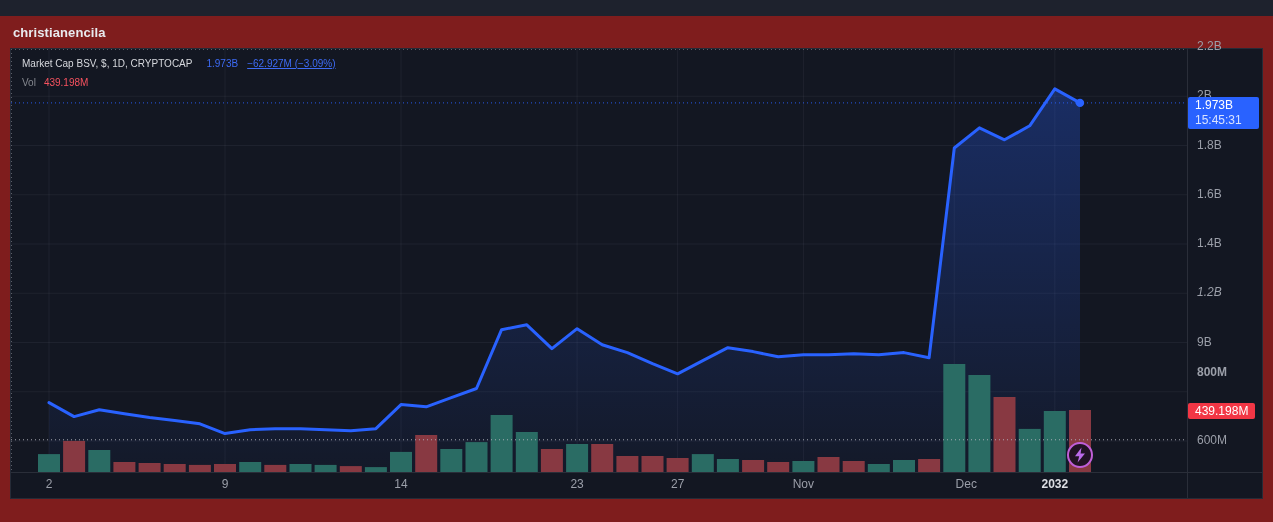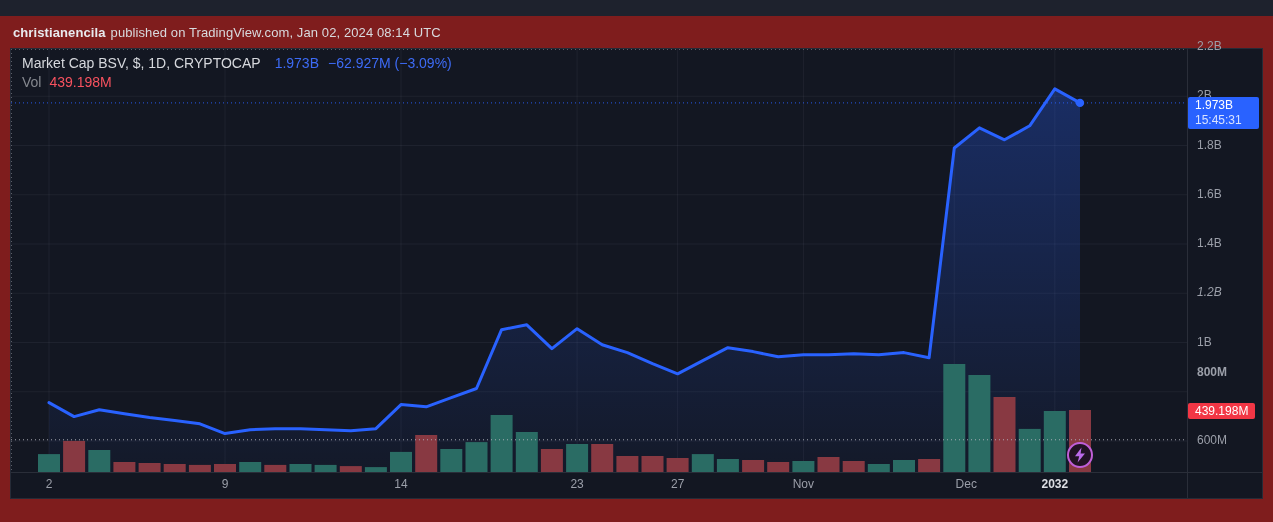--- a/index.html
+++ b/index.html
@@ -8,25 +8,25 @@
   .page{position:relative;width:1273px;height:522px;background:#7f1d1d;margin-top:16px;}
   
   .pub-strip{position:absolute;left:0;top:0;width:100%;height:32px;display:flex;align-items:center;
              padding-left:13px;box-sizing:border-box;color:#d8dade;font-size:13px;letter-spacing:.1px;}
   .pub-strip .user{font-weight:700;color:#e8eaee;margin-right:5px;}
   
   .chart-container{position:absolute;left:10px;top:32px;width:1253px;height:451px;background:#131722;
                    border:1px solid #262b37;box-sizing:border-box;overflow:visible;}
   .chart-svg{position:absolute;left:0;top:0;width:1251px;height:449px;display:block;}
   
-  .legend{position:absolute;left:11px;top:5px;z-index:3;font-size:14px;line-height:19px;white-space:nowrap;}
+  .legend{position:absolute;left:11px;top:5px;z-index:3;font-size:10px;line-height:19px;white-space:nowrap;}
   .legend .row{display:flex;align-items:baseline;}
   .legend .title{color:#d6d8dd;}
   .legend .val{color:#3d6bf5;margin-left:14px;}
-  .legend .chg{color:#3d6bf5;margin-left:9px;}
+  .legend .chg{color:#3d6bf5;margin-left:9px;text-decoration:underline;}
   .legend .vol-lbl{color:#85888f;}
   .legend .vol-val{color:#f7525f;margin-left:8px;}
   
   .price-axis{position:absolute;left:1176px;top:0;width:77px;height:423px;z-index:1;}
   .ytick{position:absolute;left:10px;height:15px;line-height:15px;font-size:12px;color:#9b9fa9;}
   
   .time-axis{position:absolute;left:0;top:423px;width:1176px;height:27px;z-index:1;}
   .xtick{position:absolute;top:5px;height:15px;line-height:15px;font-size:12px;color:#9b9fa9;
          transform:translateX(-50%);white-space:nowrap;}
   .xtick.em{color:#dcdee3;font-weight:700;}
@@ -43,21 +43,20 @@
           padding-left:12px;box-sizing:border-box;}
   .brand{color:#cdd0d6;font-size:15px;font-weight:500;margin-left:8px;letter-spacing:.2px;}
 </style>
 </head>
 <body>
 
 <div class="page">
 
   <div class="pub-strip">
     <span class="user">christianencila</span>
-    <span>published on TradingView.com, Jan 02, 2024 08:14 UTC</span>
   </div>
 
   <div class="chart-container">
 
     <svg class="chart-svg" viewBox="10 32 1251 449" xmlns="http://www.w3.org/2000/svg">
         <defs>
           <linearGradient id="areaGrad" gradientUnits="userSpaceOnUse" x1="0" y1="70" x2="0" y2="455">
             <stop offset="0" stop-color="#2962ff" stop-opacity="0.30"></stop>
             <stop offset="1" stop-color="#2962ff" stop-opacity="0.03"></stop>
           </linearGradient>
@@ -144,21 +143,21 @@
       </div>
     </div>
 
     <div class="price-axis">
         <div class="ytick" style="top: -10px;">2.2B</div>
         <div class="ytick" style="top: 39.25px;">2B</div>
         <div class="ytick" style="top: 88.5px;">1.8B</div>
         <div class="ytick" style="top: 137.75px;">1.6B</div>
         <div class="ytick" style="top: 187px;">1.4B</div>
         <div class="ytick" style="top: 236.25px; font-style: italic;">1.2B</div>
-        <div class="ytick" style="top: 285.5px;">1B</div>
+        <div class="ytick" style="top: 285.5px;">9B</div>
         <div class="ytick" style="top: 316px; font-weight: bold;">800M</div>
         <div class="ytick" style="top: 384px;">600M</div>
       </div>
     <div class="time-axis">
         <div class="xtick" style="left: 38px;">2</div>
         <div class="xtick" style="left: 214.022px;">9</div>
         <div class="xtick" style="left: 390.044px;">14</div>
         <div class="xtick" style="left: 566.066px;">23</div>
         <div class="xtick" style="left: 666.65px;">27</div>
         <div class="xtick" style="left: 792.38px;">Nov</div>

